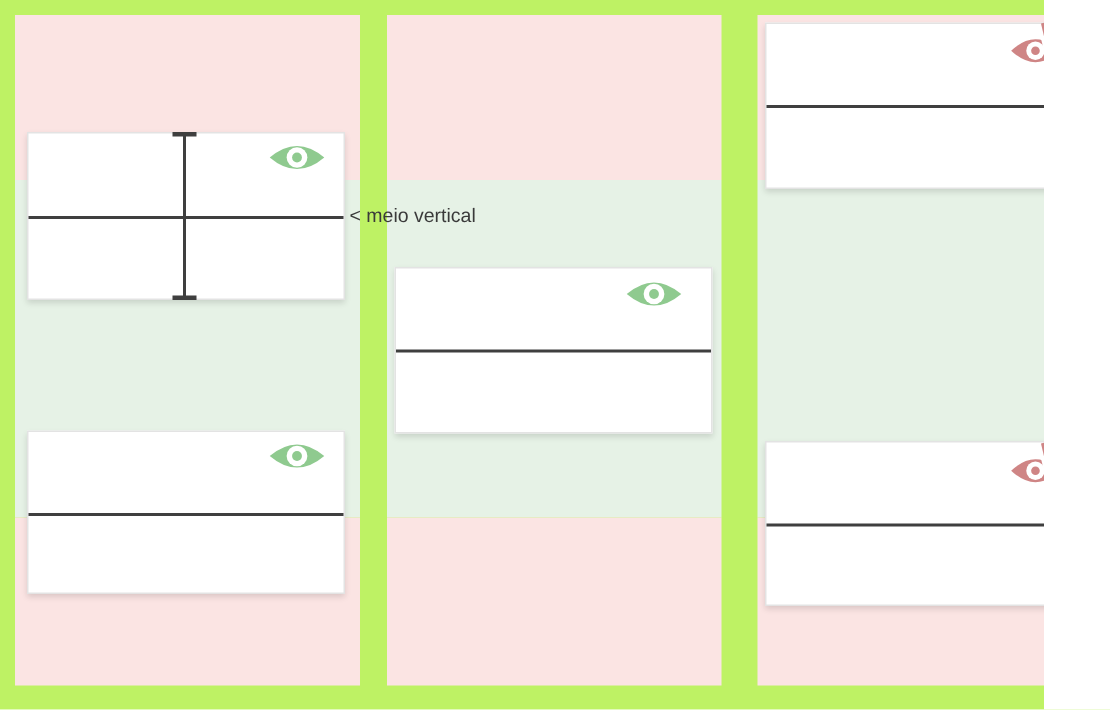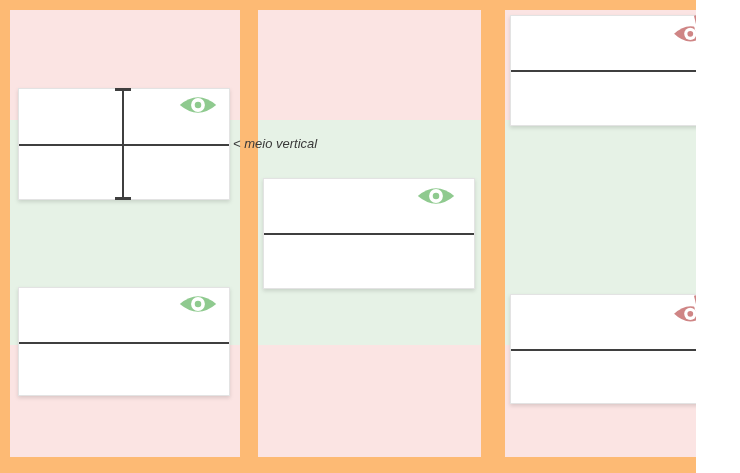--- a/index.html
+++ b/index.html
@@ -7,22 +7,22 @@
     --band-green:#e6f2e6;
     --eye-green:#8fca8f;
     --eye-rose:#cf8585;
     --line-color:#3f3f3f;
     --text-color:#3a3a3a;
     --card-bg:#ffffff;
     --card-border:#e3e3e3;
   }
   html,body{margin:0;padding:0;background:#ffffff;}
   .canvas{
-    position:relative;width:696px;height:473px;background:#fdba74;
-    font-family:"Liberation Sans",sans-serif;overflow:hidden;font-style:italic;
+    position:relative;width:696px;height:473px;background:#bef264;
+    font-family:"Liberation Sans",sans-serif;overflow:hidden;
   }
   .column{position:absolute;top:10px;height:447px;display:flex;flex-direction:column;}
   .band{width:100%;}
   .band-pink{background:var(--band-pink);height:110px;}
   .band-green{background:var(--band-green);height:225px;}
   .band-pink-bottom{background:var(--band-pink);height:112px;}
   .card{
     position:absolute;width:212px;background:var(--card-bg);
     border:1px solid var(--card-border);
     box-shadow:0 2px 4px rgba(0,0,0,0.13);

